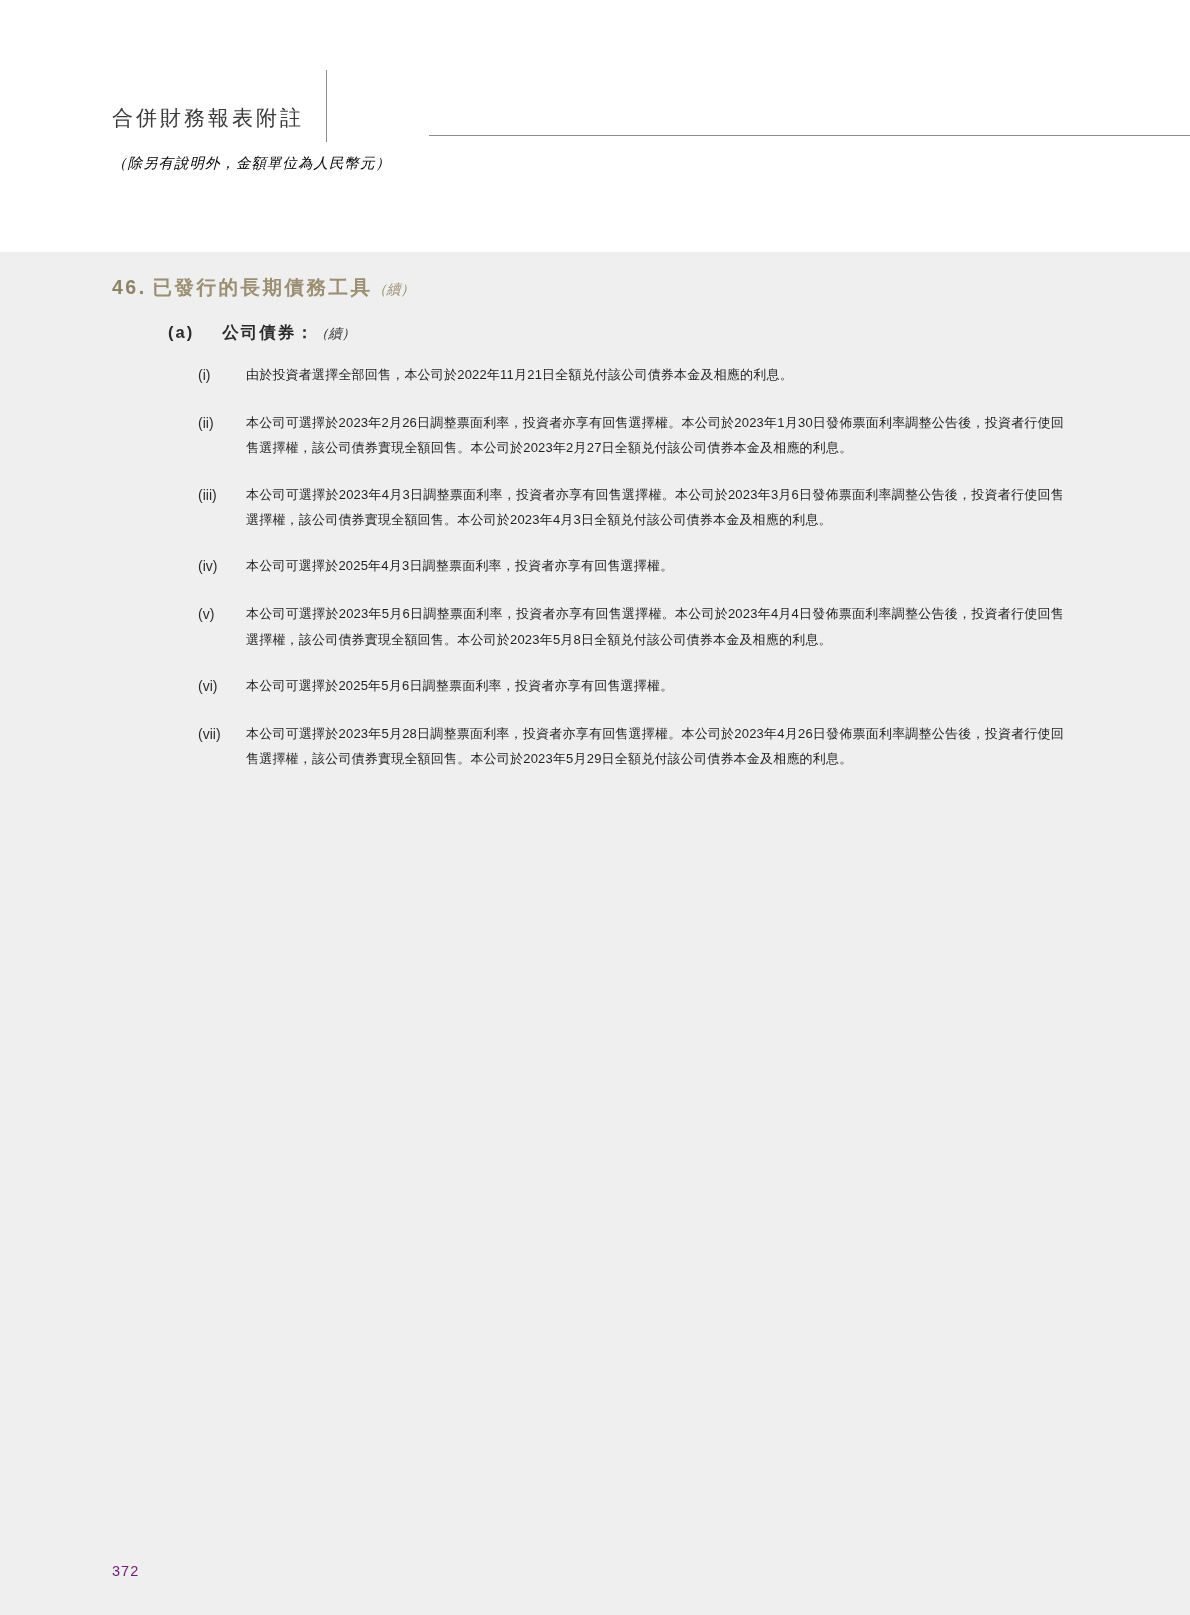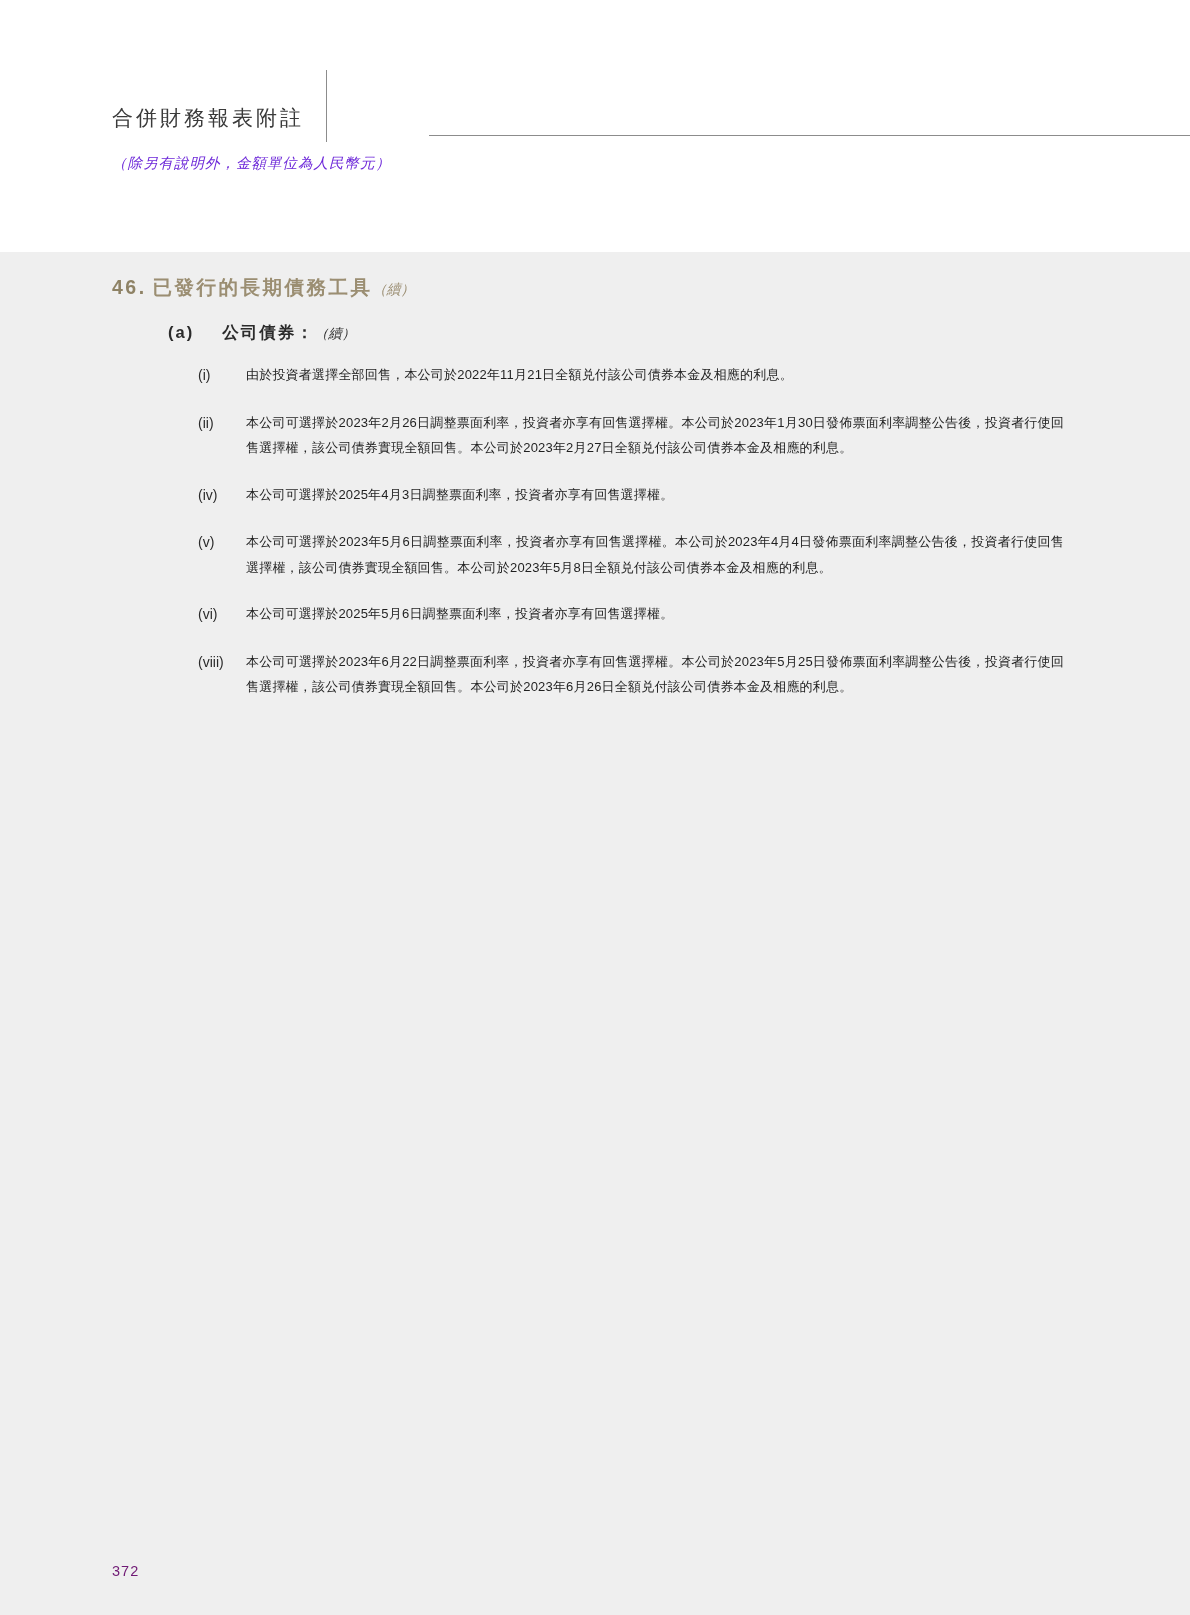--- a/index.html
+++ b/index.html
@@ -63,21 +63,21 @@
     width: 783px;
     height: 1px;
     background: #8c8c8c;
   }
   .header-sub {
     position: absolute;
     left: 0px;
     top: 84px;
     font-size: 14.5px;
     font-style: italic;
-    color: #6d28d9;
+    color: #000000;
     letter-spacing: 1px;
     white-space: nowrap;
   }
   
   .body-band {
     position: absolute;
     left: 0;
     top: 252px;
     width: 1190px;
     height: 1363px;
@@ -195,41 +195,45 @@
         <div class="item">
           <div class="item-marker">(i)</div>
           <div class="item-text">由於投資者選擇全部回售，本公司於2022年11月21日全額兑付該公司債券本金及相應的利息。</div>
         </div>
 
         <div class="item">
           <div class="item-marker">(ii)</div>
           <div class="item-text">本公司可選擇於2023年2月26日調整票面利率，投資者亦享有回售選擇權。本公司於2023年1月30日發佈票面利率調整公告後，投資者行使回售選擇權，該公司債券實現全額回售。本公司於2023年2月27日全額兑付該公司債券本金及相應的利息。</div>
         </div>
 
+        <div class="item">
+          <div class="item-marker">(iii)</div>
+          <div class="item-text">本公司可選擇於2023年4月3日調整票面利率，投資者亦享有回售選擇權。本公司於2023年3月6日發佈票面利率調整公告後，投資者行使回售選擇權，該公司債券實現全額回售。本公司於2023年4月3日全額兑付該公司債券本金及相應的利息。</div>
+        </div>
 
         <div class="item">
           <div class="item-marker">(iv)</div>
           <div class="item-text">本公司可選擇於2025年4月3日調整票面利率，投資者亦享有回售選擇權。</div>
         </div>
 
         <div class="item">
           <div class="item-marker">(v)</div>
           <div class="item-text">本公司可選擇於2023年5月6日調整票面利率，投資者亦享有回售選擇權。本公司於2023年4月4日發佈票面利率調整公告後，投資者行使回售選擇權，該公司債券實現全額回售。本公司於2023年5月8日全額兑付該公司債券本金及相應的利息。</div>
         </div>
 
         <div class="item">
           <div class="item-marker">(vi)</div>
           <div class="item-text">本公司可選擇於2025年5月6日調整票面利率，投資者亦享有回售選擇權。</div>
         </div>
 
-
-        <div class="item">
-          <div class="item-marker">(viii)</div>
-          <div class="item-text">本公司可選擇於2023年6月22日調整票面利率，投資者亦享有回售選擇權。本公司於2023年5月25日發佈票面利率調整公告後，投資者行使回售選擇權，該公司債券實現全額回售。本公司於2023年6月26日全額兑付該公司債券本金及相應的利息。</div>
-        </div>
+        <div class="item">
+          <div class="item-marker">(vii)</div>
+          <div class="item-text">本公司可選擇於2023年5月28日調整票面利率，投資者亦享有回售選擇權。本公司於2023年4月26日發佈票面利率調整公告後，投資者行使回售選擇權，該公司債券實現全額回售。本公司於2023年5月29日全額兑付該公司債券本金及相應的利息。</div>
+        </div>
+
 
 
       </div>
 
       <div class="page-number">372</div>
 
     </div>
   </div>
 
 </div>

